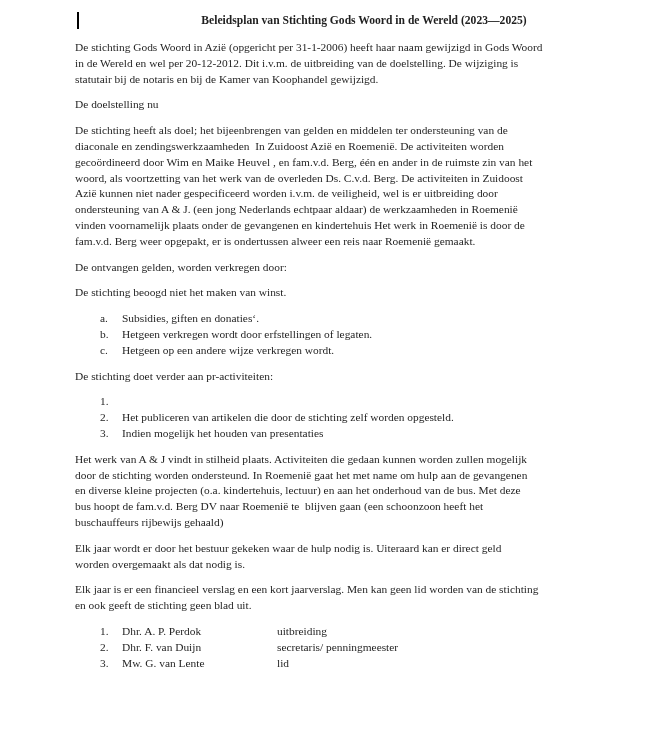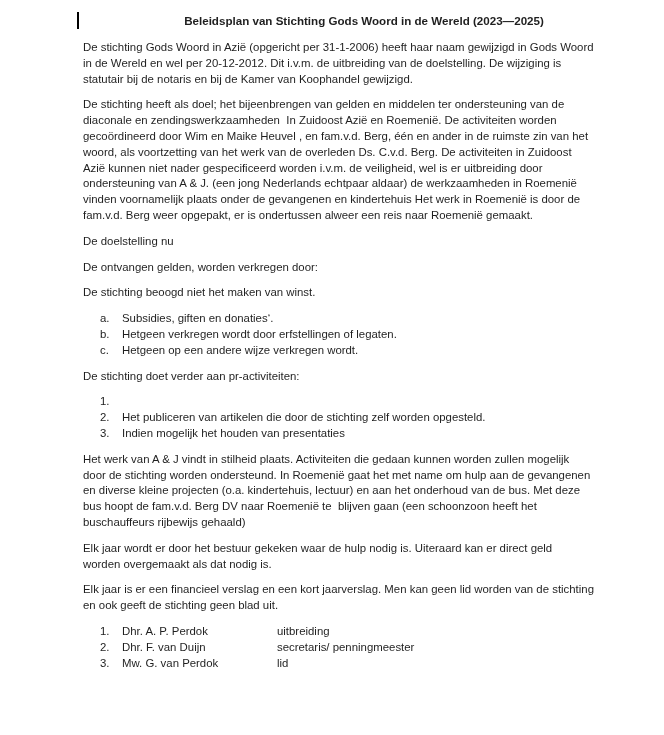--- a/index.html
+++ b/index.html
@@ -13,21 +13,21 @@
     width: 664px;
     height: 735px;
     background: var(--background);
     overflow: hidden;
   }
   .page {
     position: relative;
     width: 664px;
     height: 735px;
     padding: 13px 11px 0 75px;
-    font-family: Liberation Sans, sans-serif;
+    font-family: Liberation Serif, serif;
     font-size: 11.4px;
     line-height: 15.8px;
     color: var(--text);
   }
   .caret {
     position: absolute;
     left: 77px;
     top: 12px;
     width: 2px;
     height: 17px;
@@ -35,21 +35,21 @@
   }
   .doc-title {
     margin: 0 0 11px 0;
     font-size: 11.6px;
     font-weight: bold;
     text-align: center;
     line-height: 16px;
     white-space: pre-wrap;
   }
   .para {
-    margin: 0 0 10px 8px;
+    margin: 0 0 10px 0;
     white-space: pre-wrap;
     max-width: 580px;
   }
   .doclist {
     margin: 0 0 10px 0;
     padding: 0;
     list-style: none;
   }
   .doclist li {
     display: flex;
@@ -77,30 +77,30 @@
 <div class="page">
 
   <div class="caret"></div>
 
   <h1 class="doc-title">Beleidsplan van Stichting Gods Woord in de Wereld (2023—2025)</h1>
 
   <p class="para">De stichting Gods Woord in Azië (opgericht per 31-1-2006) heeft haar naam gewijzigd in Gods Woord
 in de Wereld en wel per 20-12-2012. Dit i.v.m. de uitbreiding van de doelstelling. De wijziging is
 statutair bij de notaris en bij de Kamer van Koophandel gewijzigd.</p>
 
+  <p class="para">De doelstelling nu</p>
+
   <p class="para">De stichting heeft als doel; het bijeenbrengen van gelden en middelen ter ondersteuning van de
 diaconale en zendingswerkzaamheden  In Zuidoost Azië en Roemenië. De activiteiten worden
 gecoördineerd door Wim en Maike Heuvel , en fam.v.d. Berg, één en ander in de ruimste zin van het
 woord, als voortzetting van het werk van de overleden Ds. C.v.d. Berg. De activiteiten in Zuidoost
 Azië kunnen niet nader gespecificeerd worden i.v.m. de veiligheid, wel is er uitbreiding door
 ondersteuning van A &amp; J. (een jong Nederlands echtpaar aldaar) de werkzaamheden in Roemenië
 vinden voornamelijk plaats onder de gevangenen en kindertehuis Het werk in Roemenië is door de
 fam.v.d. Berg weer opgepakt, er is ondertussen alweer een reis naar Roemenië gemaakt.</p>
-
-  <p class="para">De doelstelling nu</p>
 
   <p class="para">De ontvangen gelden, worden verkregen door:</p>
 
   <p class="para">De stichting beoogd niet het maken van winst.</p>
 
   <ol class="doclist">
     <li>
       <span class="marker">a.</span>
       <span class="text">Subsidies, giften en donaties‘.</span>
     </li>
@@ -149,18 +149,18 @@
       <span class="name">Dhr. A. P. Perdok</span>
       <span class="role">uitbreiding</span>
     </li>
     <li>
       <span class="marker">2.</span>
       <span class="name">Dhr. F. van Duijn</span>
       <span class="role">secretaris/ penningmeester</span>
     </li>
     <li>
       <span class="marker">3.</span>
-      <span class="name">Mw. G. van Perdok</span>
+      <span class="name">Mw. G. van Lente</span>
       <span class="role">lid</span>
     </li>
   </ol>
 
 </div>
 
 </body></html>

